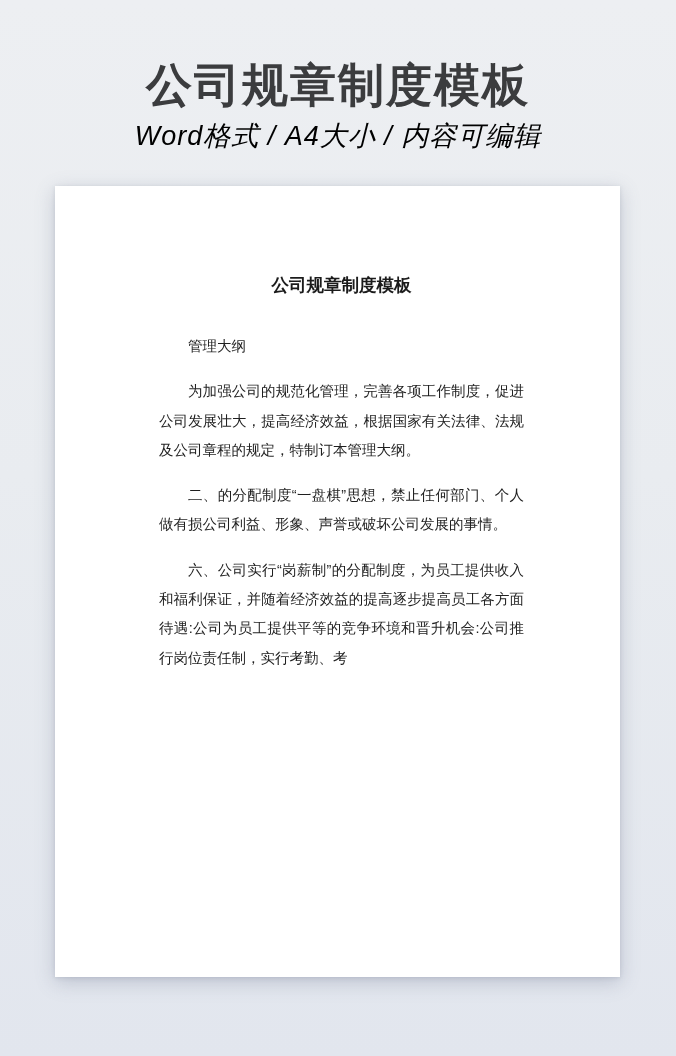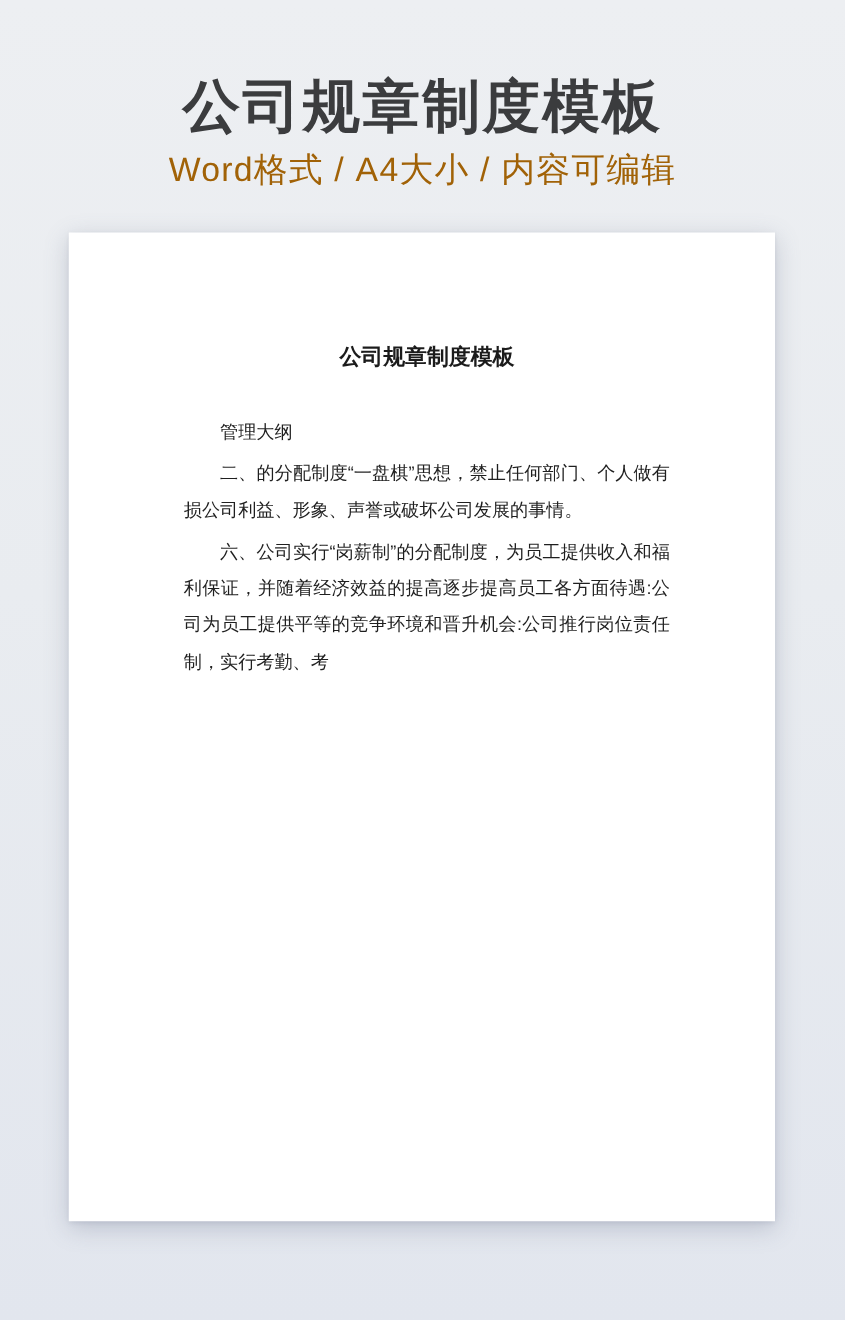--- a/index.html
+++ b/index.html
@@ -26,22 +26,23 @@
     font-weight: 700;
     letter-spacing: 2px;
     color: #3b3c3e;
     line-height: 1.1;
   }
   .banner-subtitle {
     margin-top: 11px;
     font-size: 27px;
     font-weight: 400;
     letter-spacing: 1px;
-    color: #a16207;
+    color: #000000;
     line-height: 1.1;
+    font-style: italic;
   }
 
   
   .page {
     position: absolute;
     left: 55px;
     top: 186px;
     width: 565px;
     height: 791px;
     background: #ffffff;
@@ -60,34 +61,35 @@
     margin: 0;
   }
   .doc-body {
     margin-top: 36px;
     font-size: 14.5px;
     color: #1f1f1f;
     line-height: 29.3px;
     text-align: justify;
   }
   .doc-body p {
-    margin: 4px;
+    margin: 16px;
     text-indent: 2em;
   }
 </style>
 </head>
 <body>
 
 <div class="banner">
   <div class="banner-title">公司规章制度模板</div>
   <div class="banner-subtitle">Word格式 / A4大小 / 内容可编辑</div>
 </div>
 
 <div class="page">
   <div class="page-inner">
     <p class="doc-title">公司规章制度模板</p>
     <div class="doc-body">
       <p>管理大纲</p>
+      <p>为加强公司的规范化管理，完善各项工作制度，促进公司发展壮大，提高经济效益，根据国家有关法律、法规及公司章程的规定，特制订本管理大纲。</p>
       <p>二、的分配制度“一盘棋”思想，禁止任何部门、个人做有损公司利益、形象、声誉或破坏公司发展的事情。</p>
       <p>六、公司实行“岗薪制”的分配制度，为员工提供收入和福利保证，并随着经济效益的提高逐步提高员工各方面待遇:公司为员工提供平等的竞争环境和晋升机会:公司推行岗位责任制，实行考勤、考</p>
     </div>
   </div>
 </div>
 
 </body></html>

